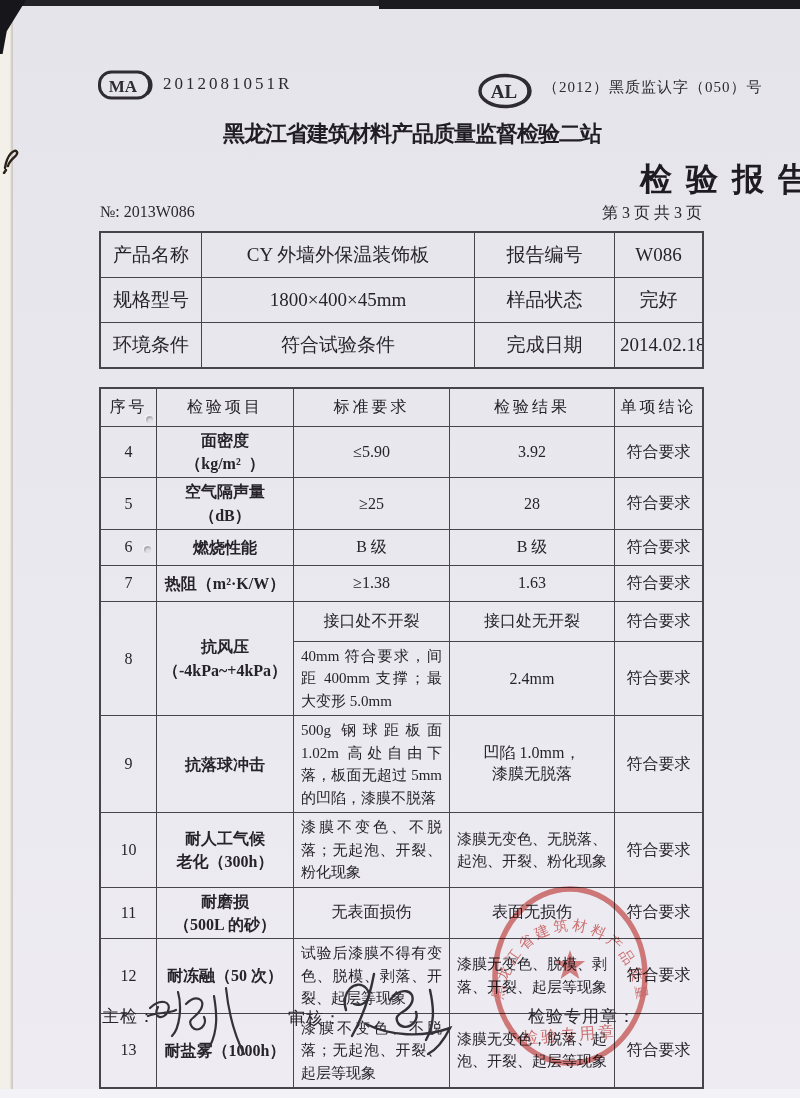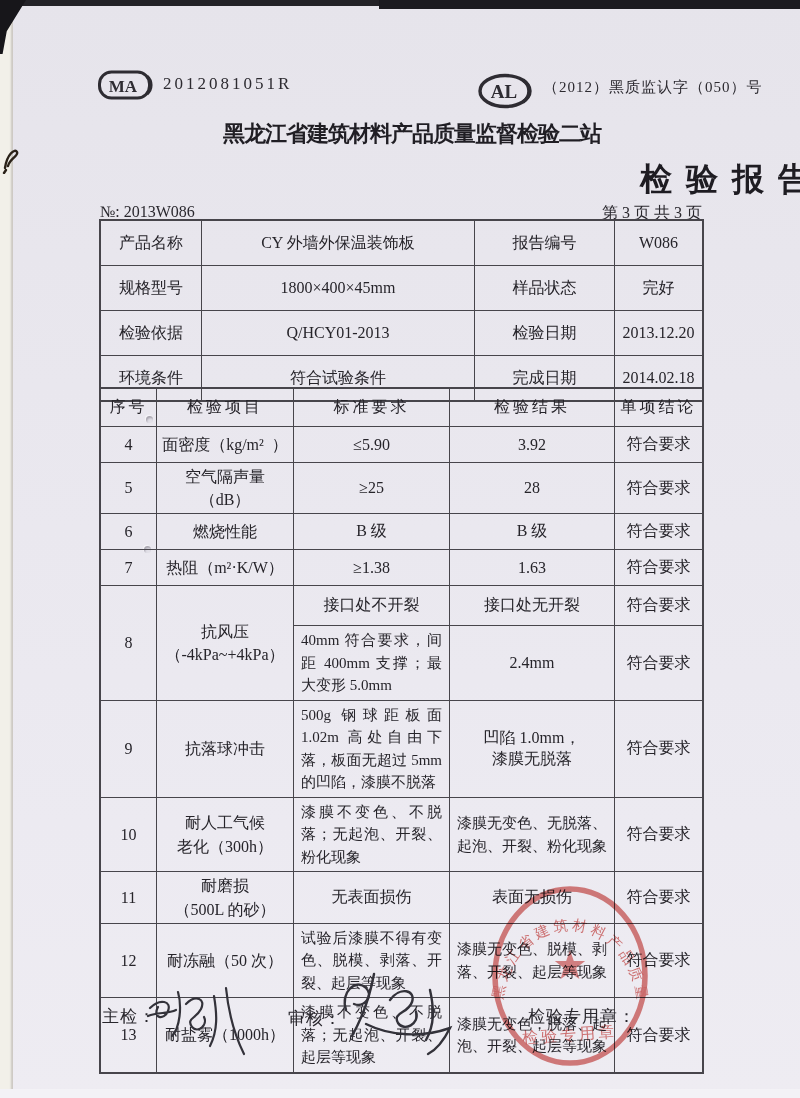--- a/index.html
+++ b/index.html
@@ -25,27 +25,27 @@
   .cma{position:absolute;left:97px;top:69px;}
   .cma-num{position:absolute;left:163px;top:74px;font-size:17px;letter-spacing:3px;color:#2c2a30;}
   .cal{position:absolute;left:476px;top:72px;}
   .cal-text{position:absolute;left:543px;top:78px;font-size:15px;letter-spacing:1px;color:#2c2a30;}
   .org-title{position:absolute;left:0;right:0;top:119px;text-align:center;font-size:22px;font-weight:bold;letter-spacing:-1px;color:#201e24;}
   .report-title{position:absolute;left:0;right:0;top:158px;text-align:right;font-size:32px;font-weight:bold;letter-spacing:14px;text-indent:14px;color:#1e1c22;}
   .no-line{position:absolute;left:100px;top:203px;width:602px;display:flex;justify-content:space-between;font-size:16px;color:#2a282e;text-align:right;}
   
   table{border-collapse:collapse;table-layout:fixed;position:absolute;left:100px;width:602px;}
   td{border:1px solid #47454b;text-align:center;vertical-align:middle;padding:2px 5px;overflow:hidden;white-space:pre-line;}
-  .info-table{top:220px;font-size:16px;}
+  .info-table{top:232px;font-size:19px;}
   .info-table td{height:40px;}
   .test-table{top:388px;font-size:16px;}
   .info-table, .test-table{box-shadow:0 0 0 1px #47454b;}
   .thead td{letter-spacing:3px;font-size:16px;}
   td.long{text-align:left;font-size:15px;line-height:1.5;padding:3px 7px;text-align:justify;}
-  .test-table td.item{line-height:1.45;}
+  .test-table td.item{line-height:1.45;font-weight:bold;}
   
   .foot-label{position:absolute;font-size:17px;color:#28262c;letter-spacing:1px;}
   .sig{position:absolute;}
   .stamp{position:absolute;left:456px;top:860px;mix-blend-mode:multiply;opacity:.82;pointer-events:none;}
 </style>
 </head>
 <body>
 
 <div class="scan">
 
@@ -95,26 +95,20 @@
       <td>产品名称</td>
       <td>CY 外墙外保温装饰板</td>
       <td>报告编号</td>
       <td>W086</td>
     </tr>
     <tr>
       <td>规格型号</td>
       <td>1800×400×45mm</td>
       <td>样品状态</td>
       <td>完好</td>
-    </tr>
-    <tr>
-      <td>检验依据</td>
-      <td>Q/HCY01-2013</td>
-      <td>检验日期</td>
-      <td>2013.12.20</td>
     </tr>
     <tr>
       <td>环境条件</td>
       <td>符合试验条件</td>
       <td>完成日期</td>
       <td>2014.02.18</td>
     </tr>
   </tbody>
     </table>
 

